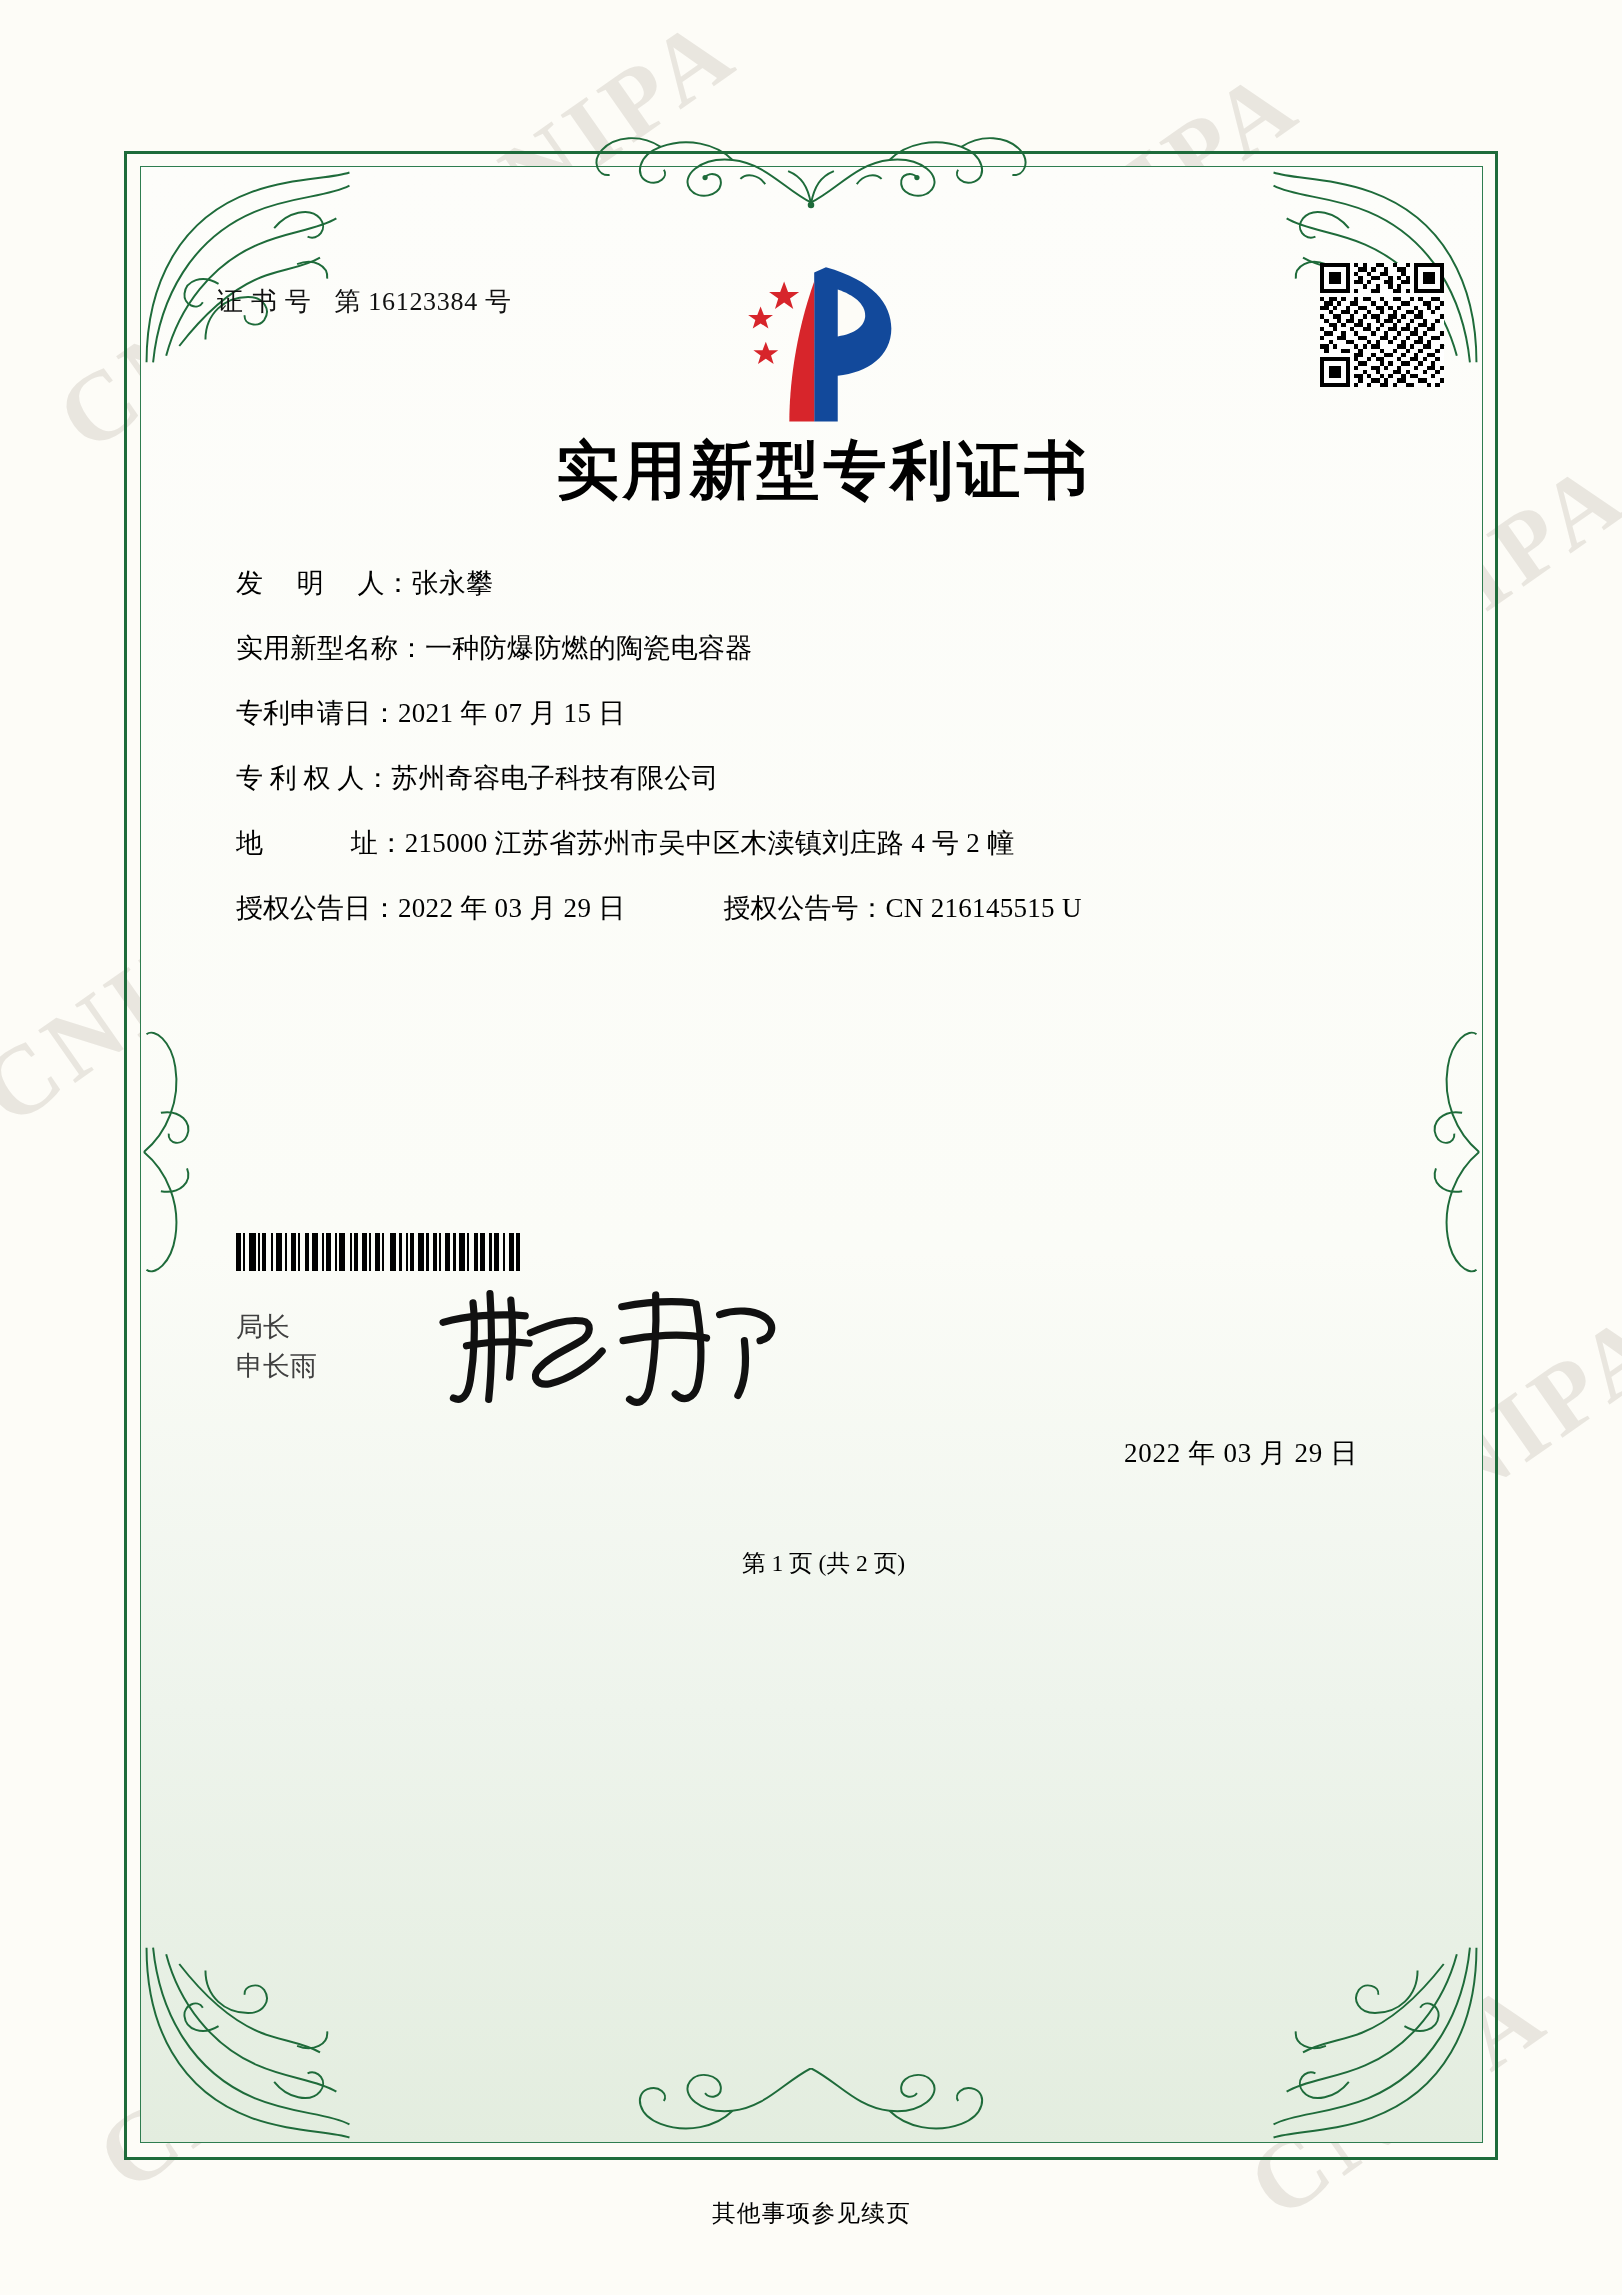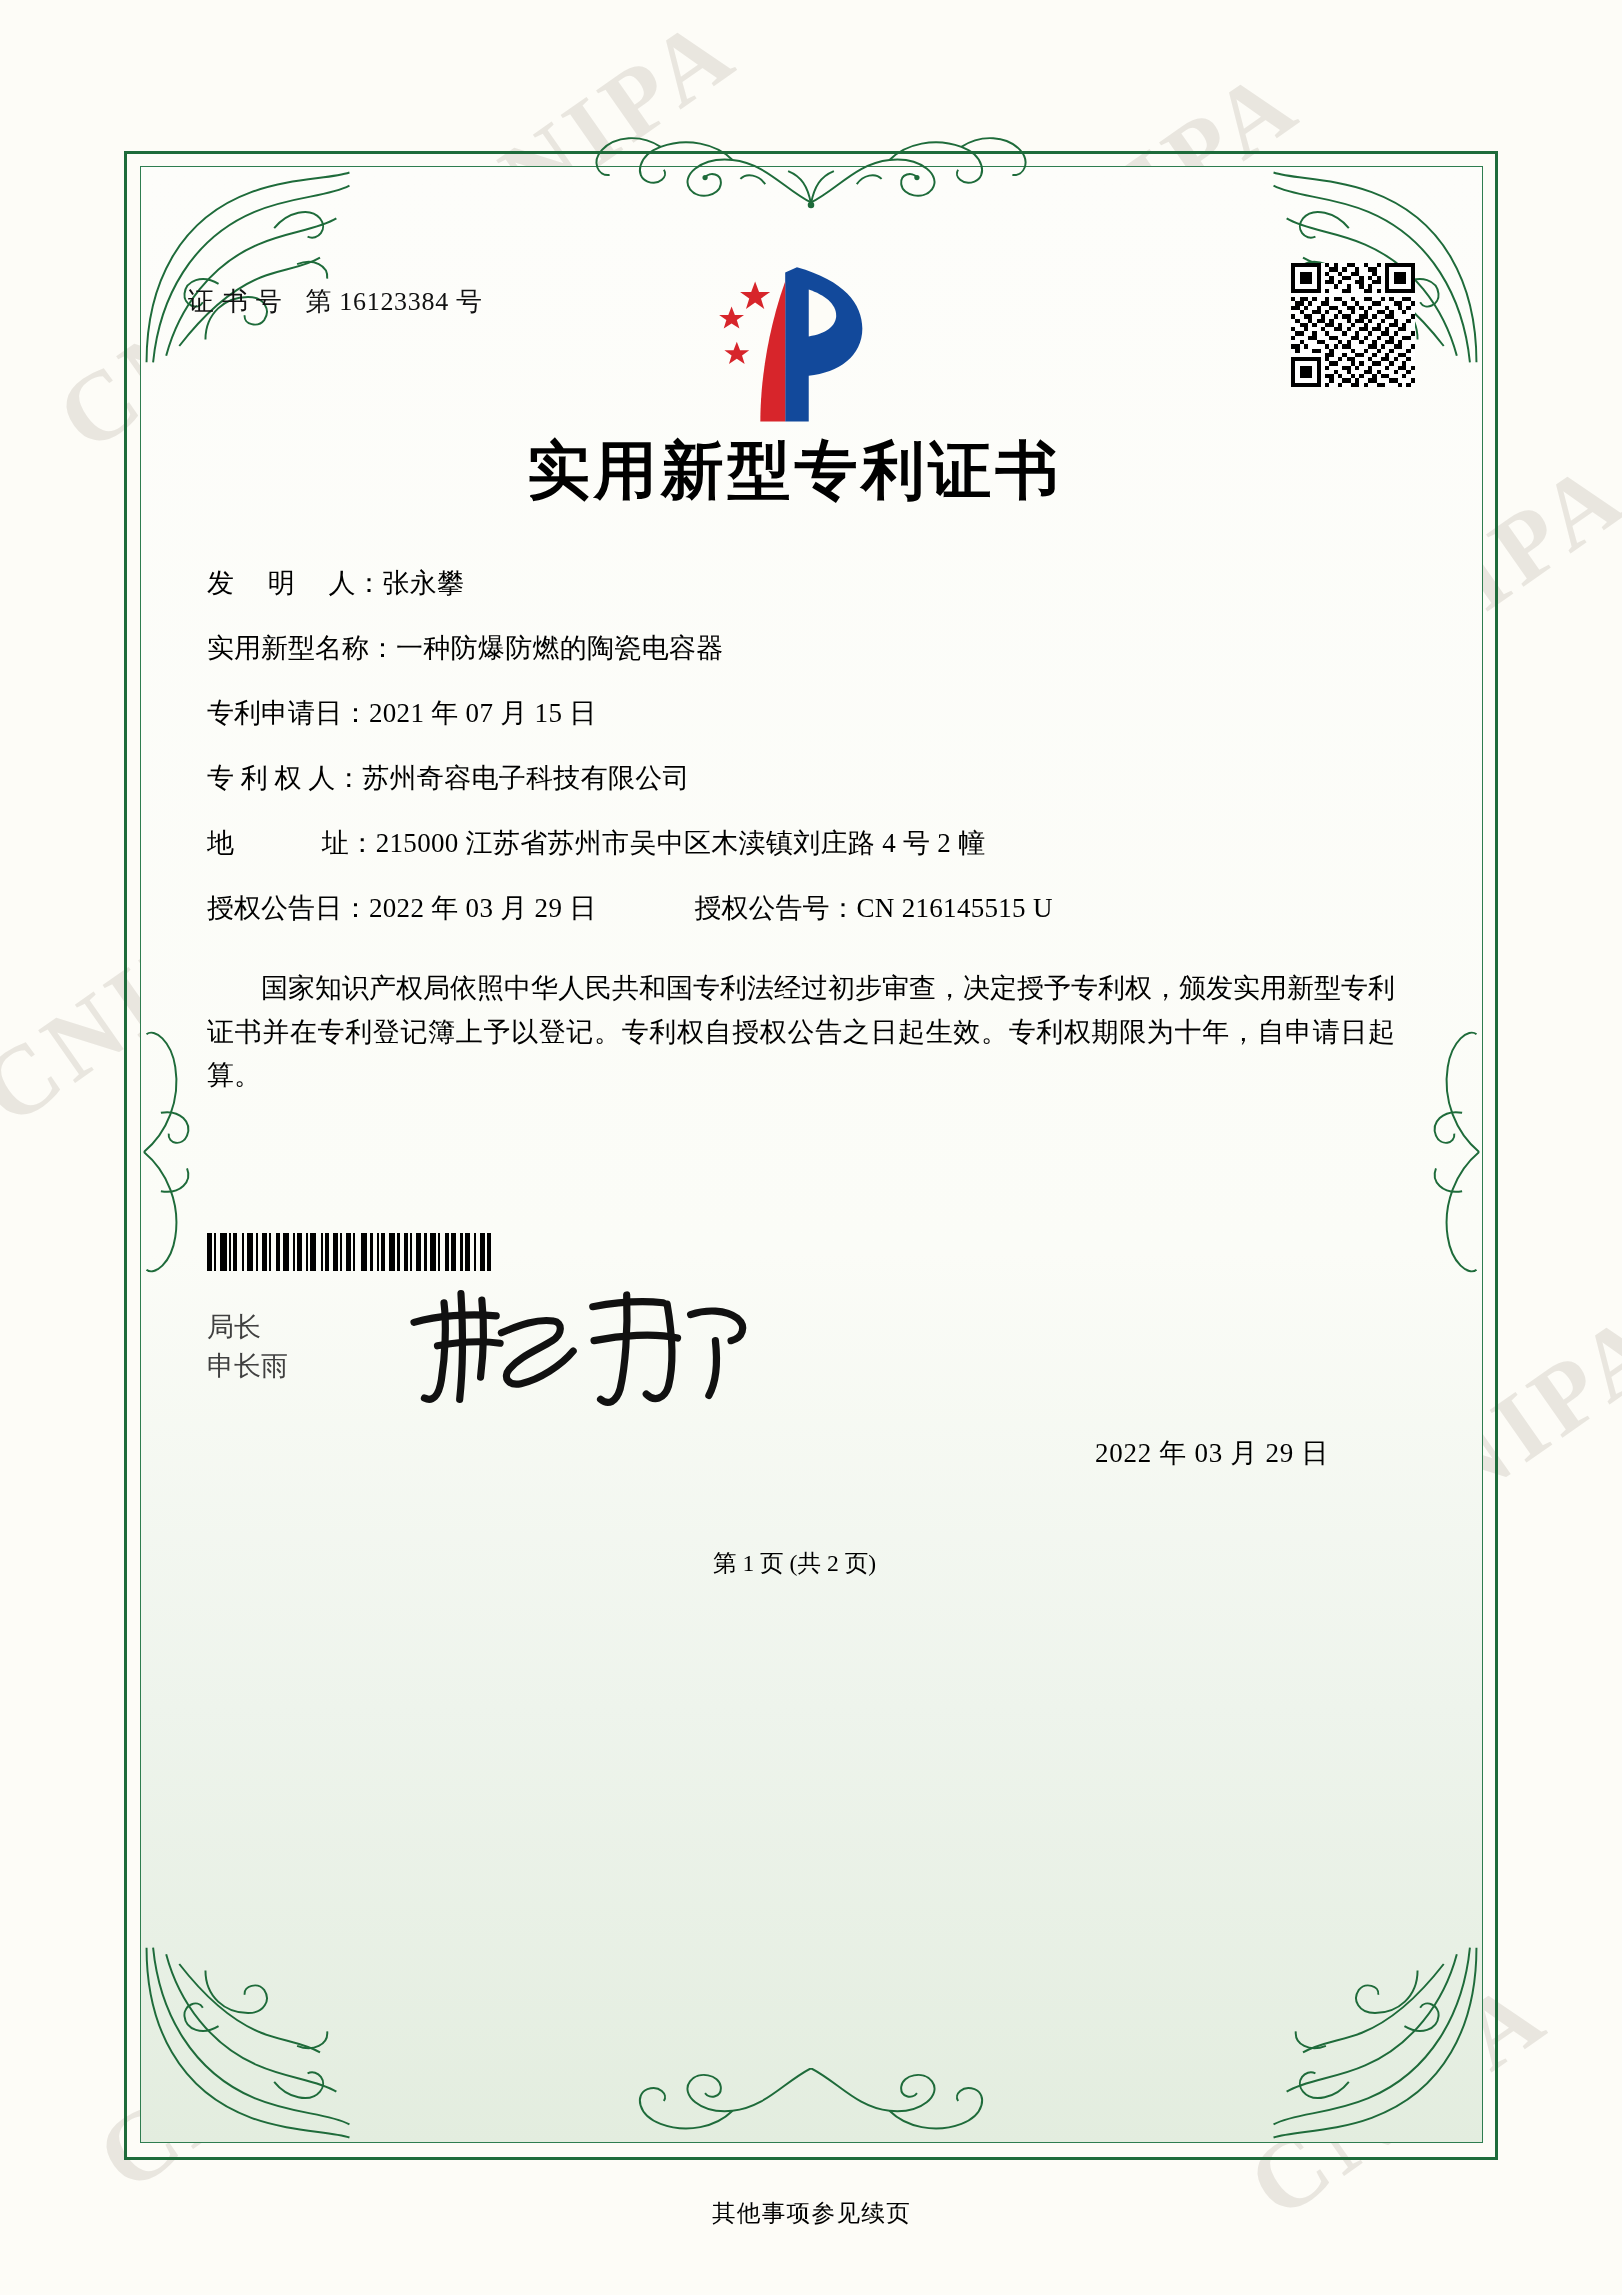--- a/index.html
+++ b/index.html
@@ -55,21 +55,21 @@
 
   
   .orn {
     position: absolute;
     pointer-events: none;
   }
 
   
   .content {
     position: absolute;
-    left: 123px;
+    left: 152px;
     top: 166px;
     width: 1343px;
     height: 1977px;
   }
 
   .cert-no {
     position: absolute;
     left: 65px;
     top: 118px;
     font-size: 26px;
@@ -600,21 +600,20 @@
       </div>
       <div class="field-row two-col">
         <span class="flabel">授权公告日：</span>
         <span class="fvalue">2022 年 03 月 29 日</span>
         <span class="flabel second-label">授权公告号：</span>
         <span class="fvalue">CN 216145515 U</span>
       </div>
     </div>
 
     <div class="paras">
-      <div class="para">国家知识产权局依照中华人民共和国专利法经过初步审查，决定授予专利权，颁发实用新型专利证书并在专利登记簿上予以登记。专利权自授权公告之日起生效。专利权期限为十年，自申请日起算。</div>
     </div>
 
     <div class="barcode">
       <i style="width:4.6px"></i>
         <i style="width:2.6px;background:transparent"></i>
       <i style="width:2px"></i>
         <i style="width:3.9px;background:transparent"></i>
       <i style="width:6.5px"></i>
         <i style="width:2.6px;background:transparent"></i>
       <i style="width:2px"></i>

